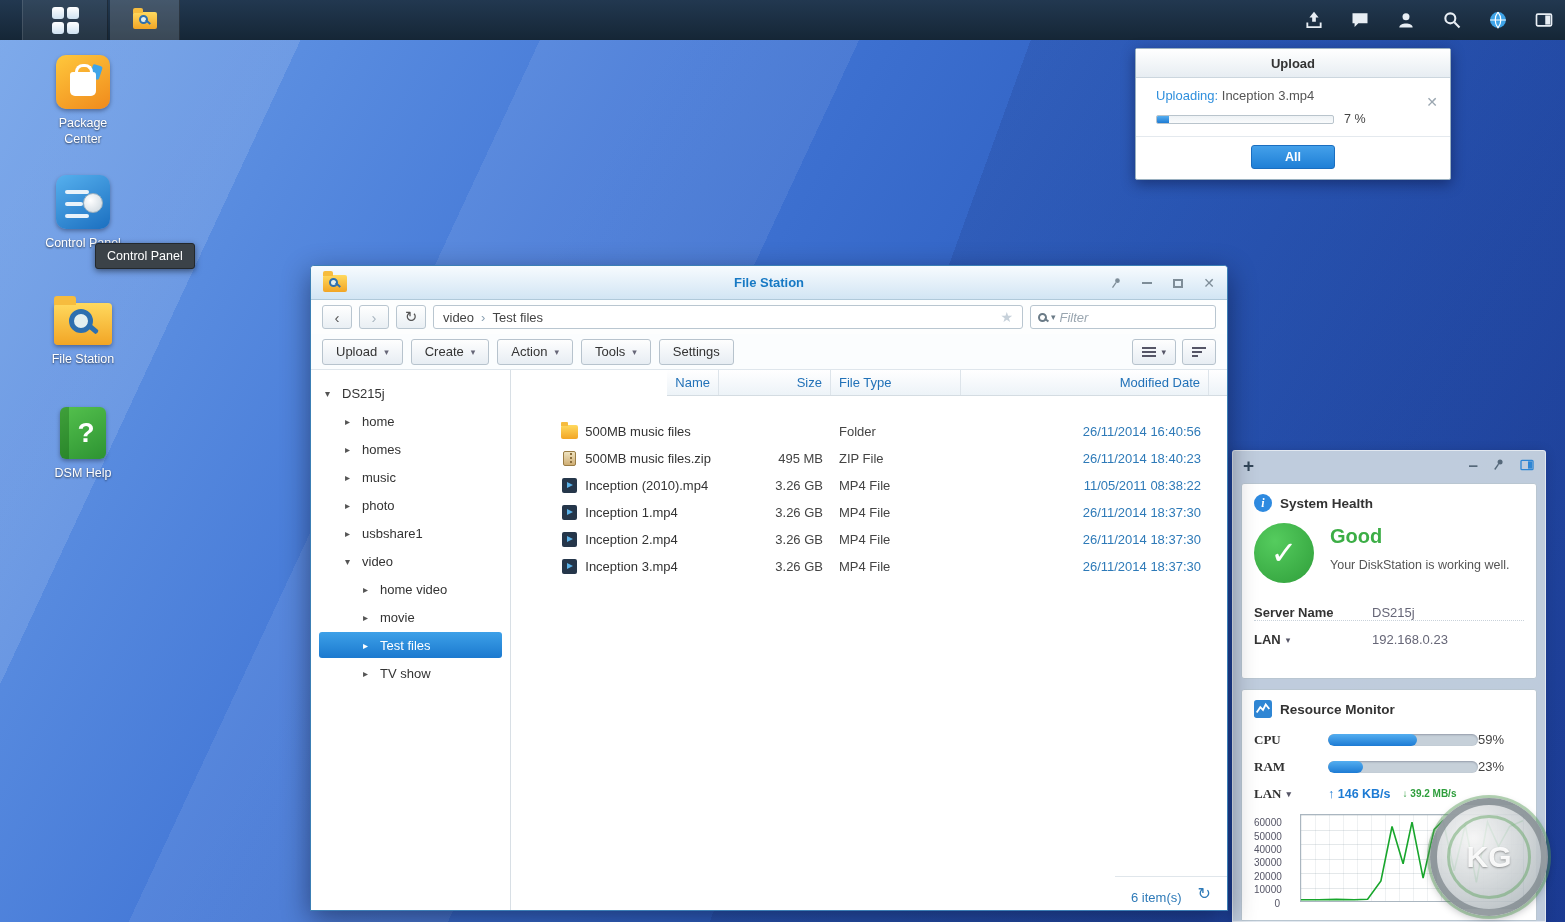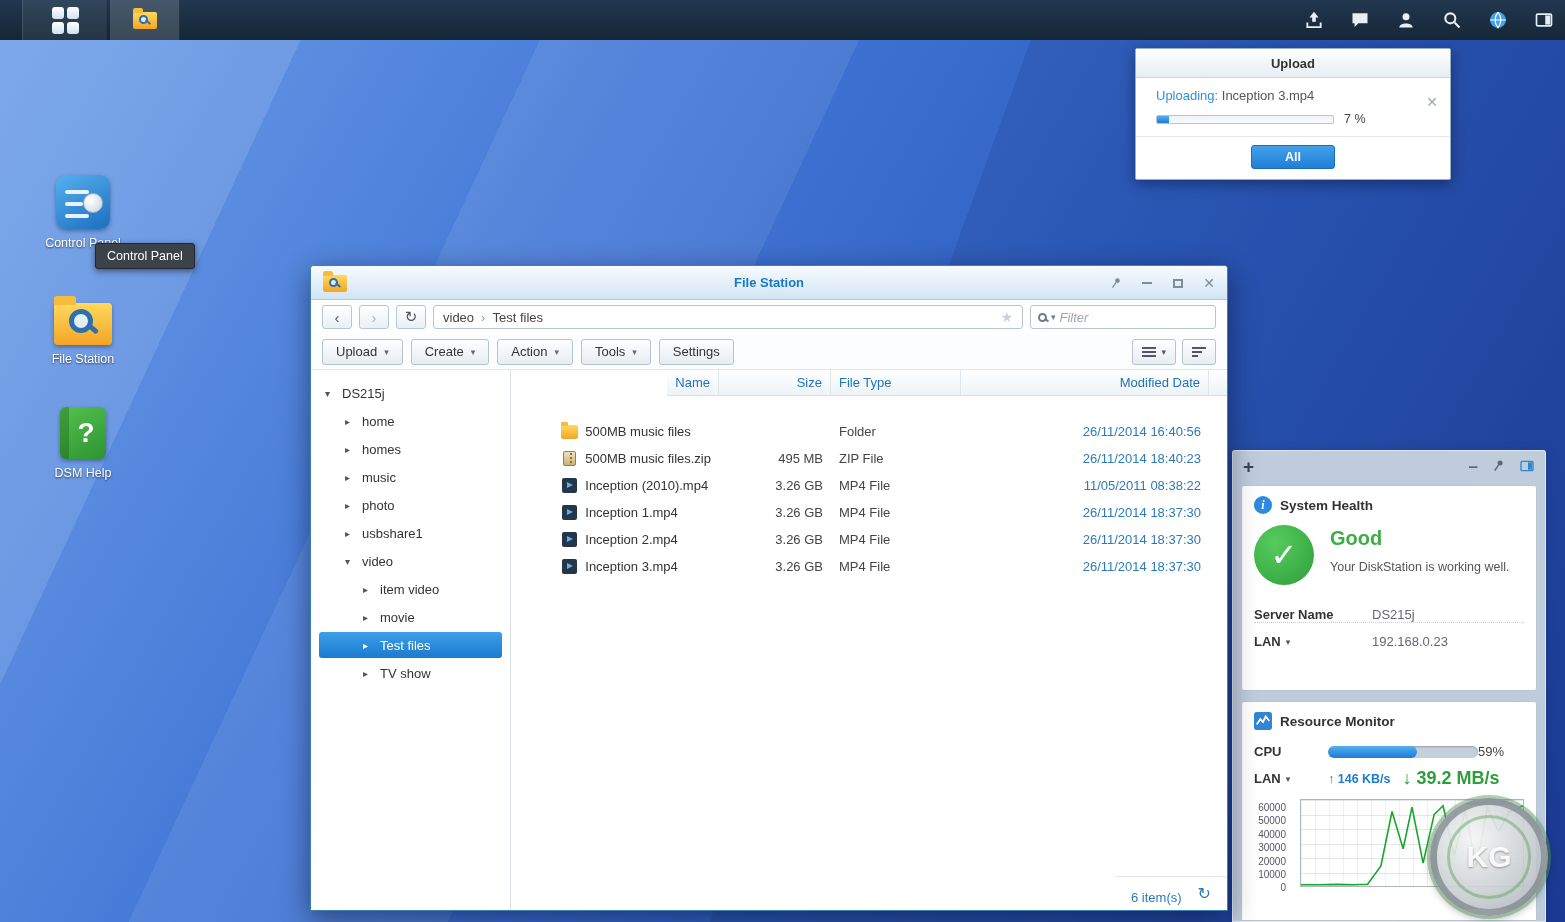--- a/index.html
+++ b/index.html
@@ -171,29 +171,29 @@
   .check-circle span { color:#fff; font-size:32px; font-weight:bold; }
   .sh-status { color:#3cae46; font-size:20px; font-weight:bold; margin-top:2px; }
   .sh-msg { color:#555; font-size:12.5px; margin-top:9px; line-height:1.3; }
   .sh-rows { margin-top:10px; }
   .sh-row { display:flex; align-items:flex-end; height:27px; border-top:1px dotted #c9d2da; }
   .sh-row .lab { width:118px; font-weight:bold; color:#333; display:flex; align-items:center; gap:5px; }
   .sh-row .val { color:#667; }
   .ddarrow { font-size:9px; color:#556; }
   .rm-icon { width:18px; height:18px; }
   .rm-row { display:flex; align-items:center; height:25px; margin-top:2px; }
-  .rm-row .lab { width:74px; font-weight:bold; color:#333; display:flex; align-items:center; gap:5px; }
+  .rm-row .lab { width:74px; font-weight:bold; color:#333; display:flex; align-items:center; gap:5px;font-family:Liberation Serif, serif; }
   .bar-track { flex:1; height:12px; border-radius:6px; background:#c6d0d9; box-shadow:inset 0 1px 2px rgba(0,0,30,0.25); overflow:hidden; }
   .bar-fill { height:100%; border-radius:6px; background:linear-gradient(#54aef0,#1d7bd4); }
   .rm-pct { width:46px; color:#444; }
   .lan-up { color:#1d7bd4; font-weight:bold; font-size:12.5px; }
-  .lan-down { color:#2e9e3c; font-weight:bold; font-size:18px; margin-left:12px; }
+  .lan-down { color:#2e9e3c; font-weight:bold; font-size:10px; margin-left:12px; }
   .arrow-g { font-weight:bold; }
   .rm-chart { display:flex; margin-top:8px; }
-  .y-axis { width:46px; text-align:right; padding-right:14px; color:#556; font-size:10px; line-height:13.4px; padding-top:2px; }
+  .y-axis { width:46px; text-align:right; padding-right:20px; color:#556; font-size:10px; line-height:13.4px; padding-top:2px; }
   .plot { flex:1; height:88px; background:#fff; border:1px solid #aab6c0; position:relative;
     background-image:
       repeating-linear-gradient(to bottom, rgba(120,140,150,0.20) 0 1px, transparent 1px 14.5px),
       repeating-linear-gradient(to right, rgba(120,140,150,0.12) 0 1px, transparent 1px 14px); }
   .plot svg { position:absolute; inset:0; width:100%; height:100%; }
 
   
   .kitguru { position:absolute; left:1430px; top:798px; width:118px; height:118px; border-radius:50%; z-index:45;
     background:radial-gradient(circle at 35% 32%, rgba(245,245,245,0.95), rgba(165,175,180,0.88));
     border:7px solid rgba(125,135,140,0.75); box-shadow:0 0 0 3px rgba(90,160,90,0.45), 0 3px 8px rgba(0,0,20,0.3);
@@ -252,20 +252,27 @@
       </div>
       <div class="tb-icon">
         <svg viewBox="0 0 24 24">
             <rect x="3" y="5" width="18" height="14" rx="1.5" stroke="#e8eef4" stroke-width="2" fill="none"></rect>
             <rect x="13.5" y="6.5" width="6" height="11" fill="#e8eef4"></rect>
           </svg>
       </div>
     </div>
   </div>
 
+  <div class="dt-icon" style="top:55px">
+    <div class="app-sq pkg">
+        <div class="tag"></div>
+        <div class="bag"></div>
+      </div>
+    <div class="dt-label">Package Center</div>
+  </div>
   <div class="dt-icon" style="top:175px">
     <div class="app-sq cp">
       <div class="bar b1"></div>
         <div class="bar b2"></div>
         <div class="bar b3"></div>
         <div class="knob"></div>
     </div>
     <div class="dt-label" style="width:96px">Control Panel</div>
   </div>
   <div class="dt-icon" style="top:293px">
@@ -410,21 +417,21 @@
             <div class="tree-item level1">
               <span class="tri">▸</span>
               <span class="lbl">usbshare1</span>
             </div>
             <div class="tree-item level1">
               <span class="tri">▾</span>
               <span class="lbl">video</span>
             </div>
             <div class="tree-item level2">
               <span class="tri">▸</span>
-              <span class="lbl">item video</span>
+              <span class="lbl">home video</span>
             </div>
             <div class="tree-item level2">
               <span class="tri">▸</span>
               <span class="lbl">movie</span>
             </div>
             <div class="tree-item level2 selected">
               <span class="tri">▸</span>
               <span class="lbl">Test files</span>
             </div>
             <div class="tree-item level2">
@@ -570,20 +577,27 @@
         <span class="card-title">Resource Monitor</span>
       </div>
       <div class="rm-row" style="margin-top:9px">
         <span class="lab">CPU</span>
         <div class="bar-track">
             <div class="bar-fill" style="width: 59%;"></div>
           </div>
         <span class="rm-pct">59%</span>
       </div>
       <div class="rm-row">
+        <span class="lab">RAM</span>
+        <div class="bar-track">
+            <div class="bar-fill" style="width: 23%;"></div>
+          </div>
+        <span class="rm-pct">23%</span>
+      </div>
+      <div class="rm-row">
         <span class="lab">
             <span>LAN</span>
             <span class="ddarrow">▾</span>
           </span>
         <span class="lan-up"><span class="arrow-g">↑</span> <span>146 KB/s</span></span>
         <span class="lan-down"><span class="arrow-g">↓</span> <span>39.2 MB/s</span></span>
       </div>
       <div class="rm-chart">
         <div class="y-axis" id="chart-yaxis">
             <div>60000</div>

